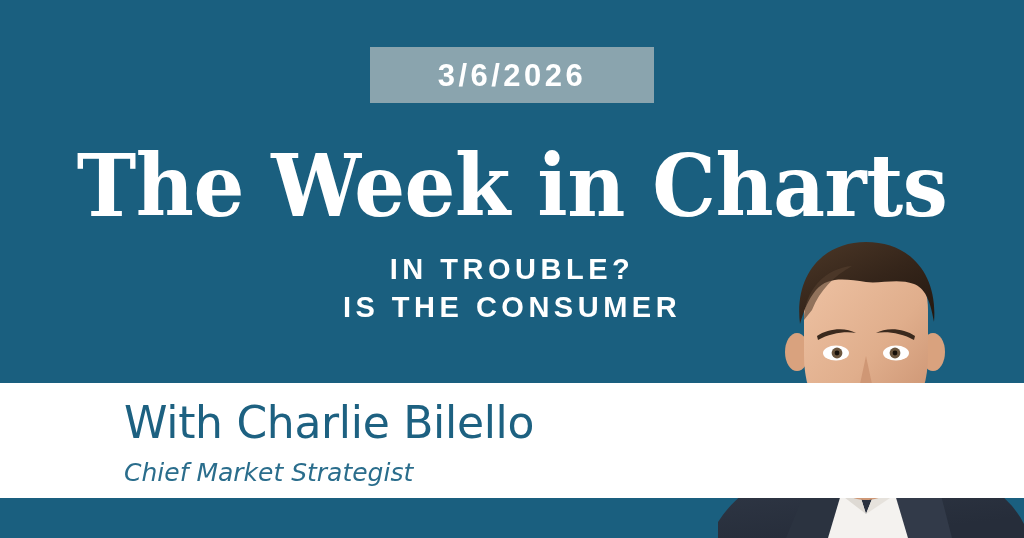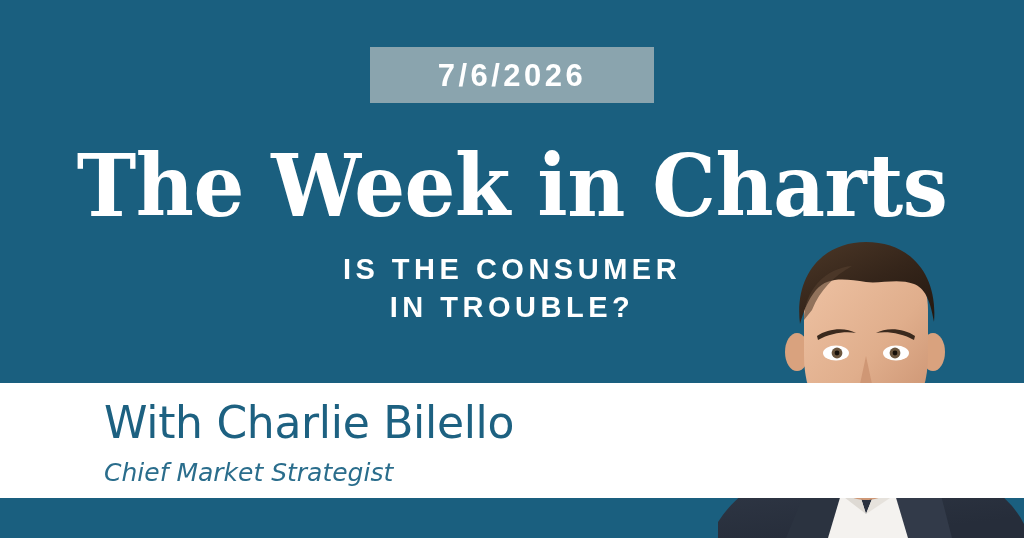--- a/index.html
+++ b/index.html
@@ -86,21 +86,21 @@
     font-size: 29px;
     line-height: 38px;
     letter-spacing: 4.5px;
     text-transform: uppercase;
   }
   .subtitle .line { display: block; }
 
   
   .presenter {
     position: absolute;
-    left: 104px; top: 398px;
+    left: 124px; top: 398px;
     width: 560px;
   }
   .presenter-name {
     color: #1d6181;
     font-family: "DejaVu Sans", "Liberation Sans", sans-serif;
     font-weight: normal;
     font-size: 44px;
     line-height: 50px;
     letter-spacing: -0.3px;
     white-space: nowrap;
@@ -134,28 +134,28 @@
 </head>
 <body>
 
 <div id="poster">
 
   <div class="band-teal-top"></div>
   <div class="band-white"></div>
   <div class="band-teal-bottom"></div>
 
   <div class="date-badge">
-    <span class="date-badge-text">7/6/2026</span>
+    <span class="date-badge-text">3/6/2026</span>
   </div>
 
   <div class="main-title">The Week in Charts</div>
 
   <div class="subtitle">
+    <span class="line">in Trouble?</span>
     <span class="line">Is the Consumer</span>
-    <span class="line">in Trouble?</span>
   </div>
 
   <div class="presenter">
     <div class="presenter-name">With Charlie Bilello</div>
     <div class="presenter-role">Chief Market Strategist</div>
   </div>
 
   <div class="portrait">
     <div class="portrait-photo-bg"></div>
     <svg width="324" height="306" viewBox="0 0 324 306">

